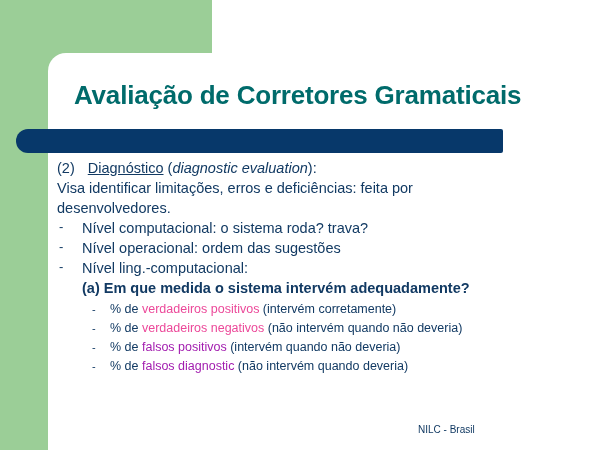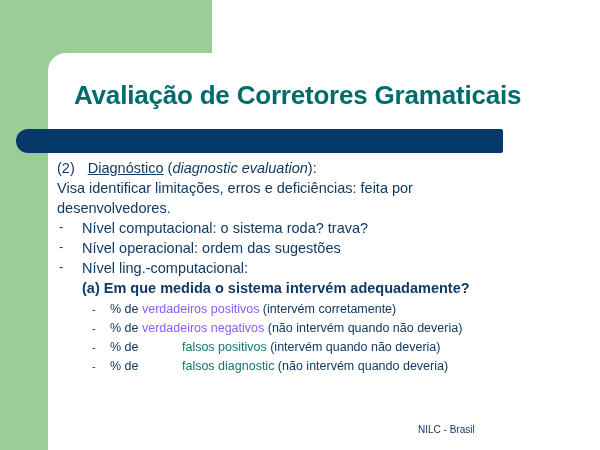--- a/index.html
+++ b/index.html
@@ -126,22 +126,22 @@
     padding-left: 53px;
     white-space: nowrap;
   }
   .sub-row .dash {
     position: absolute;
     left: 35px;
     top: 0px;
     font-size: 11px;
   }
 
-  .green-txt { color: #8b5cf6; text-align: center; }
-  .red-txt { color: #0f766e; margin-left: 40px; }
+  .green-txt { color: #ec4899; text-align: center; }
+  .red-txt { color: #a21caf; }
 
   
   .footer {
     position: absolute;
     left: 418px;
     top: 424px;
     color: #123A63;
     font-size: 10px;
     white-space: nowrap;
   }

